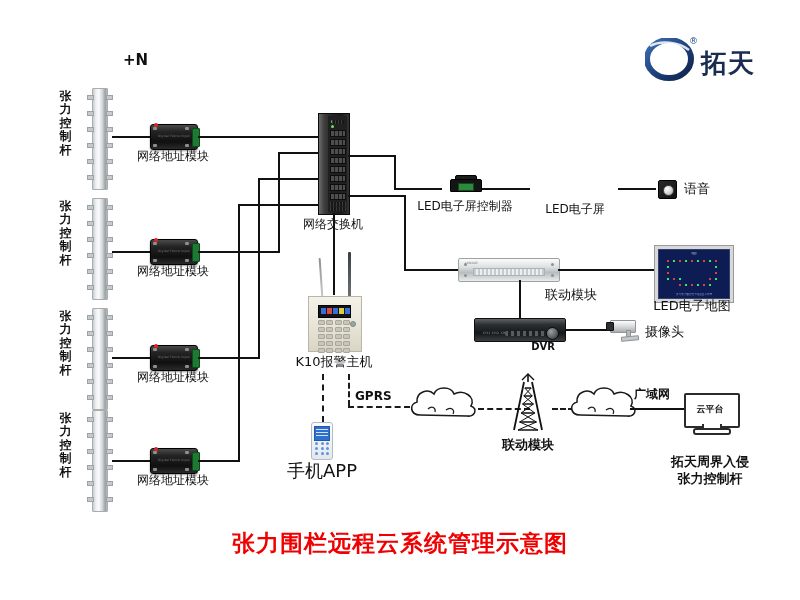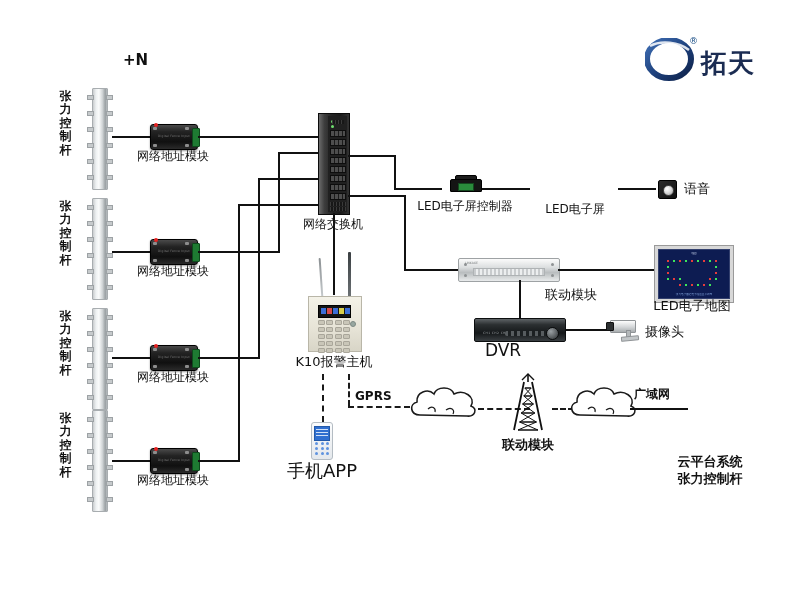--- a/index.html
+++ b/index.html
@@ -384,21 +384,21 @@
       <span class="cap">张力电子围栏电子地图显示界面</span>
     </div>
   </div>
   <div class="lab lab-c" style="left:644px;top:299px;width:96px;font-size:13px;">LED电子地图</div>
 
   <div class="dvr" style="left:474px;top:318px;">
     <span class="tt">CH1 CH2 CH3 CH4</span>
     <span class="btns"></span>
     <span class="knob"></span>
   </div>
-  <div class="lab lab-c" style="left:468px;top:341px;width:70px;font-size:17px;">DVR</div>
+  <div class="lab lab-c" style="left:508px;top:341px;width:70px;font-size:10px;font-weight:bold;">DVR</div>
 
   <div class="wire wh" style="left:566px;top:329px;width:42px;"></div>
 
   <div class="cam" style="left:606px;top:318px;">
     <span class="bdy"></span>
       <span class="lens"></span>
       <span class="mnt"></span>
       <span class="base"></span>
   </div>
   <div class="lab" style="left:645px;top:325px;font-size:13px;">摄像头</div>
@@ -503,17 +503,24 @@
 
   <svg class="abs" style="left:566px;top:385px;" width="72" height="40" viewBox="0 0 72 40">
     <path d="M14 30 C4 30 3 19 11 17 C10 7 22 3 28 9 C31 1 45 1 48 9 C58 4 70 12 65 21 C72 24 69 32 61 31 Z" fill="#ffffff" stroke="#1a1a1a" stroke-width="1.6"></path>
     <path d="M22 24 C26 20 30 23 29 27" fill="none" stroke="#1a1a1a" stroke-width="1.2"></path>
     <path d="M40 25 C45 21 49 25 47 29" fill="none" stroke="#1a1a1a" stroke-width="1.2"></path>
   </svg>
 
   <div class="wire wh" style="left:630px;top:408px;width:58px;"></div>
   <div class="lab lab-b" style="left:634px;top:388px;font-size:12px;">广域网</div>
 
-  <div class="lab lab-c" style="left:650px;top:455px;width:120px;font-size:13px;font-weight:600;">云平台系统</div>
+  <div class="mon" style="left:684px;top:393px;">
+    <span class="b"></span>
+    <span class="t">云平台</span>
+    <span class="stand"></span>
+      <span class="foot"></span>
+  </div>
+  <div class="lab lab-c" style="left:650px;top:455px;width:120px;font-size:13px;font-weight:600;">拓天周界入侵</div>
   <div class="lab lab-c" style="left:650px;top:472px;width:120px;font-size:13px;font-weight:600;">张力控制杆</div>
 
+  <div class="title" style="top:528px;">张力围栏远程云系统管理示意图</div>
 
 </div>
 
 </body></html>

